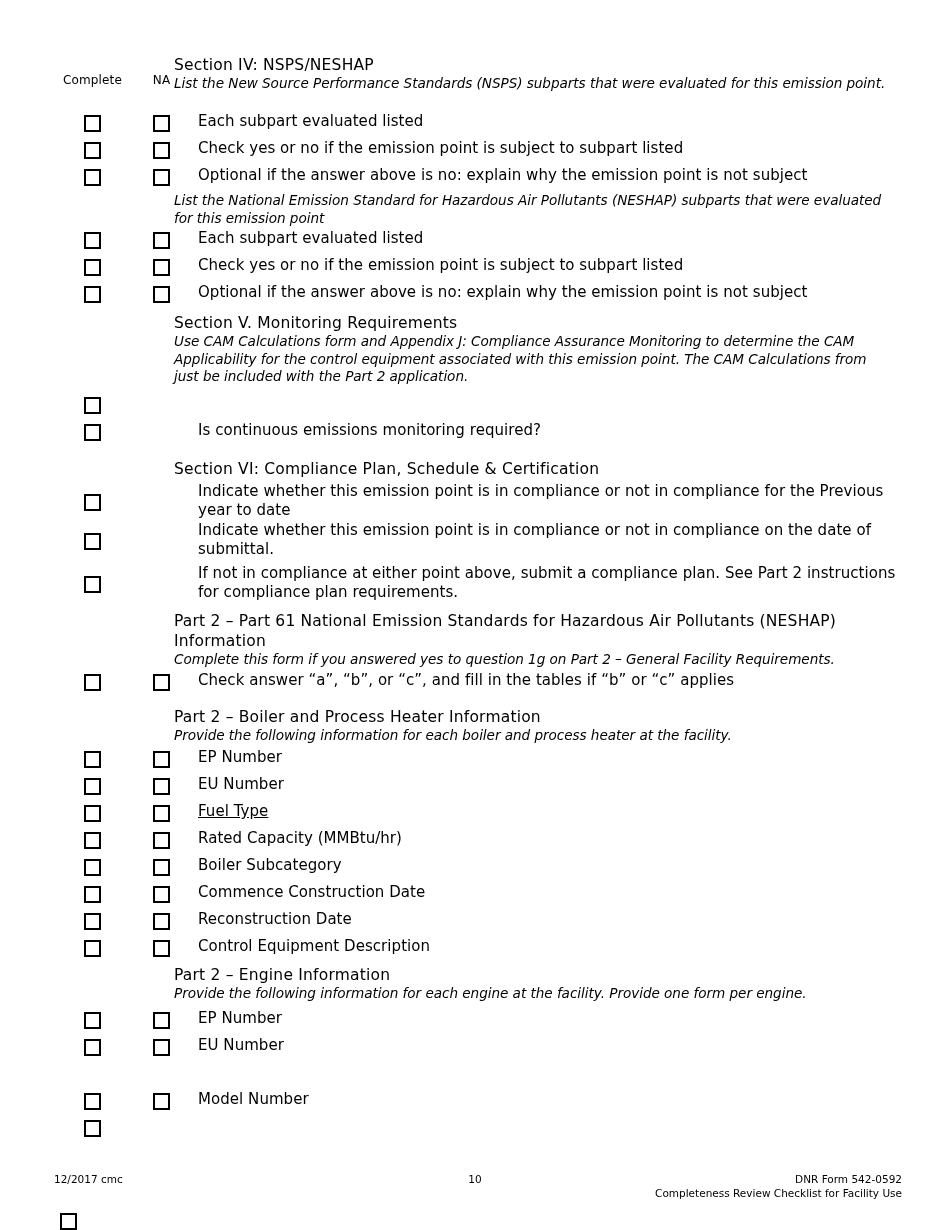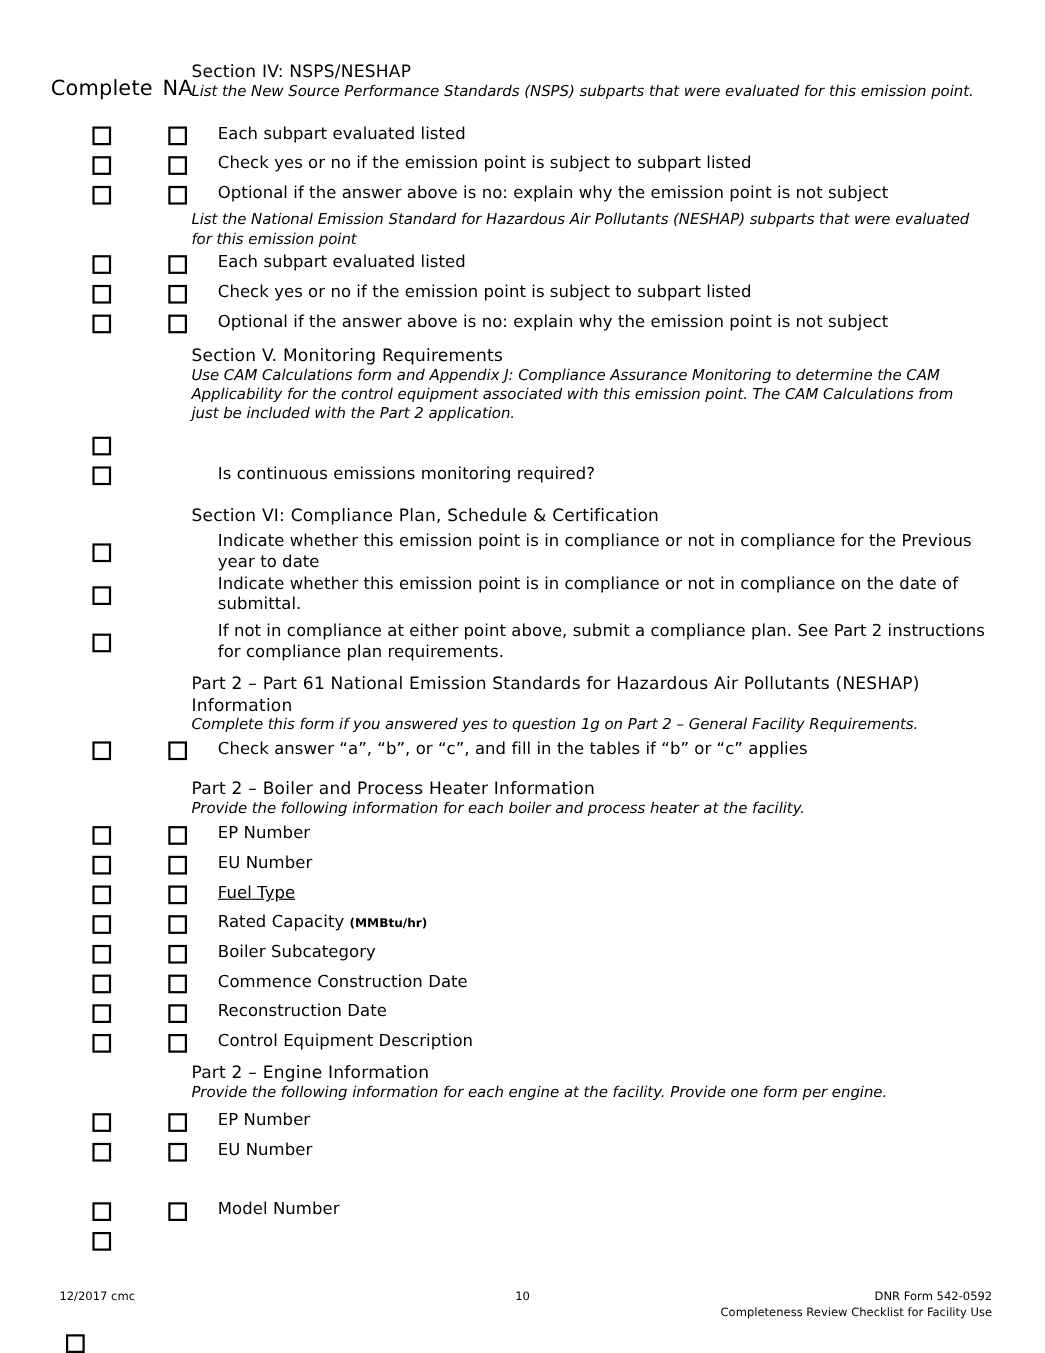--- a/index.html
+++ b/index.html
@@ -49,21 +49,21 @@
   
   .hdr-row {
     position: absolute;
     top: 72px;
     left: 46px;
     width: 850px;
     display: flex;
     align-items: flex-start;
   }
   .hdr-label {
-    font-size: 19px;
+    font-size: 12px;
     letter-spacing: 0.15px;
     line-height: 17px;
   }
   .hdr-complete {
     width: 93px;
     flex: 0 0 93px;
     text-align: center;
   }
   .hdr-na {
     width: 45px;
@@ -97,23 +97,22 @@
     line-height: 17.5px;
     font-style: italic;
     letter-spacing: -0.05px;
   }
   .item-text {
     font-size: 15px;
     line-height: 19px;
     letter-spacing: 0.05px;
   }
   .item-text .small {
-    font-size: 11px;
+    font-size: 15px;
     letter-spacing: 0;
-    font-weight: bold;
   }
 
   
   .textblock {
     position: absolute;
     left: 174px;
     width: 720px;
   }
 
   

